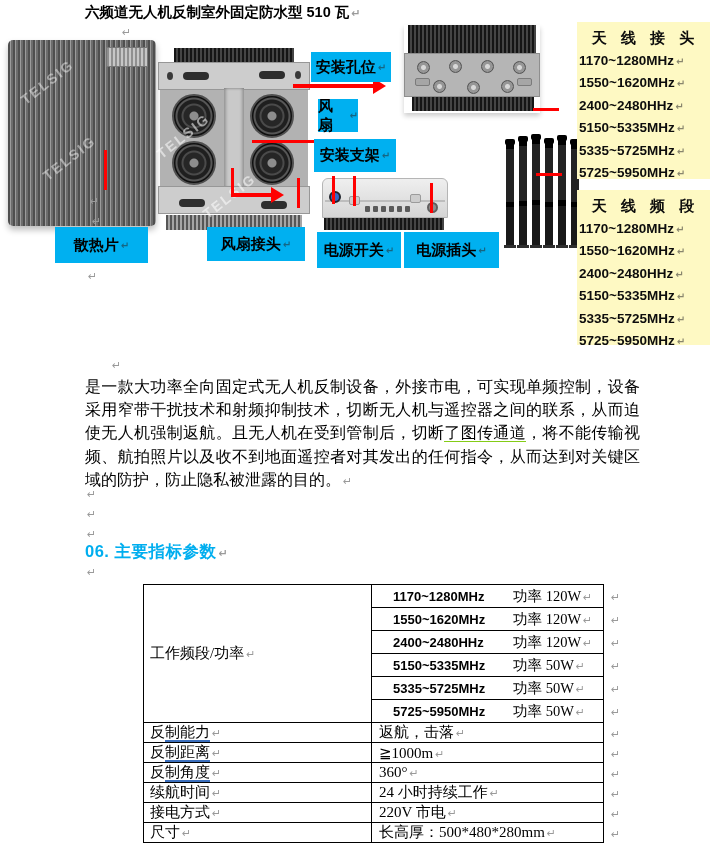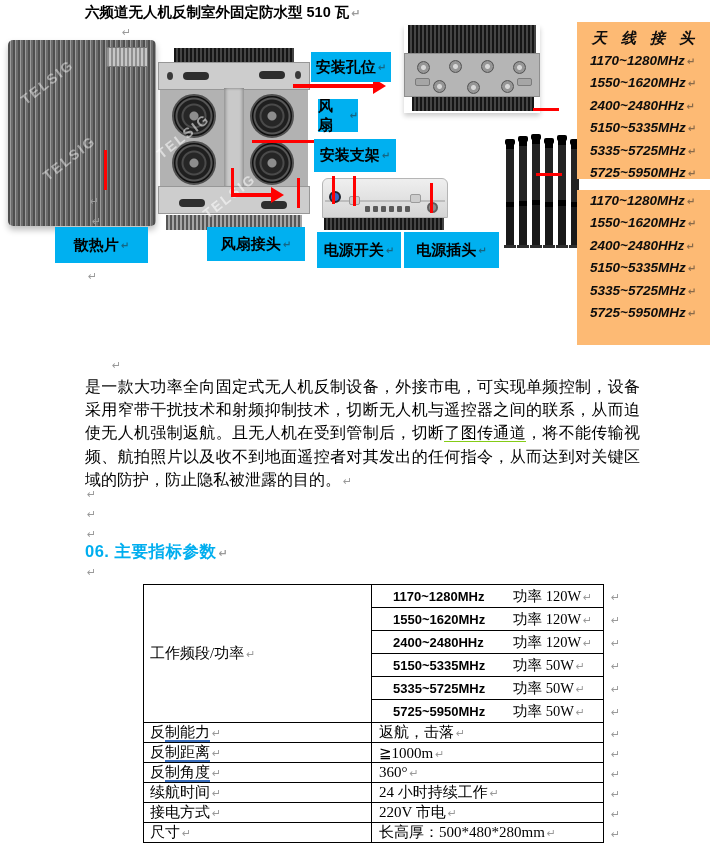--- a/index.html
+++ b/index.html
@@ -19,24 +19,24 @@
   
   .para { left:85px; top:375px; width:555px; font-family:"Liberation Serif", serif;
           font-size:16px; line-height:23.2px; text-align:justify; color:#000; }
   .para-link { border-bottom:1px solid #84cc16; }
 
   
   .callout { background:#00b0f0; color:#000; font-weight:bold; font-size:15px;
              display:flex; align-items:center; justify-content:center; }
 
   
-  .panel { background:#fdba74; color:#0d0d0d;font-style:italic; }
+  .panel { background:#fef9c3; color:#0d0d0d; }
   .panel-title { text-align:center; font-weight:bold; font-size:15px; letter-spacing:5px;
                  padding:7px 0 2px 4px; white-space:nowrap; }
-  .band { padding-left:13px; font-weight:bold; font-size:13.5px; line-height:21.4px; white-space:nowrap; }
+  .band { padding-left:2px; font-weight:bold; font-size:13.5px; line-height:21.4px; white-space:nowrap; }
 
   
   .fins-dark { background:repeating-linear-gradient(90deg,#151515 0 2px,#454545 2px 4px); }
   .fins-gray { background:repeating-linear-gradient(90deg,#565656 0 2px,#a5a5a5 2px 4px); }
   .heatsink { left:8px; top:40px; width:148px; height:186px; border-radius:5px;
               background:repeating-linear-gradient(90deg,#4f4f4f 0 2px,#9b9b9b 2px 3px,#6d6d6d 3px 5px);
               box-shadow:0 4px 6px rgba(0,0,0,.25); }
   .hs-plate { position:absolute; right:8px; top:7px; width:42px; height:20px; border:1px solid #777;
               background:repeating-linear-gradient(90deg,#8f8f8f 0 2px,#c6c6c6 2px 4px); }
   .wm { position:absolute; transform:rotate(-38deg); color:rgba(255,255,255,.45);
@@ -215,20 +215,21 @@
   <div class="abs panel" style="left:577px; top:22px; width:133px; height:157px;">
     <div class="panel-title">天 线 接 头</div>
     <div class="band"><span>1170~1280MHz</span><span class="pm-dark">↵</span></div>
     <div class="band"><span>1550~1620MHz</span><span class="pm-dark">↵</span></div>
     <div class="band"><span>2400~2480HHz</span><span class="pm-dark">↵</span></div>
     <div class="band"><span>5150~5335MHz</span><span class="pm-dark">↵</span></div>
     <div class="band"><span>5335~5725MHz</span><span class="pm-dark">↵</span></div>
     <div class="band"><span>5725~5950MHz</span><span class="pm-dark">↵</span></div>
   </div>
   <div class="abs panel" style="left:577px; top:190px; width:133px; height:155px;">
+    <div class="panel-title">天 线 频 段</div>
     <div class="band"><span>1170~1280MHz</span><span class="pm-dark">↵</span></div>
     <div class="band"><span>1550~1620MHz</span><span class="pm-dark">↵</span></div>
     <div class="band"><span>2400~2480HHz</span><span class="pm-dark">↵</span></div>
     <div class="band"><span>5150~5335MHz</span><span class="pm-dark">↵</span></div>
     <div class="band"><span>5335~5725MHz</span><span class="pm-dark">↵</span></div>
     <div class="band"><span>5725~5950MHz</span><span class="pm-dark">↵</span></div>
   </div>
 
   <div class="abs pm" style="left:120px; top:26px;">↵</div>
   <div class="abs pm" style="left:88px; top:195px;">↵</div>

